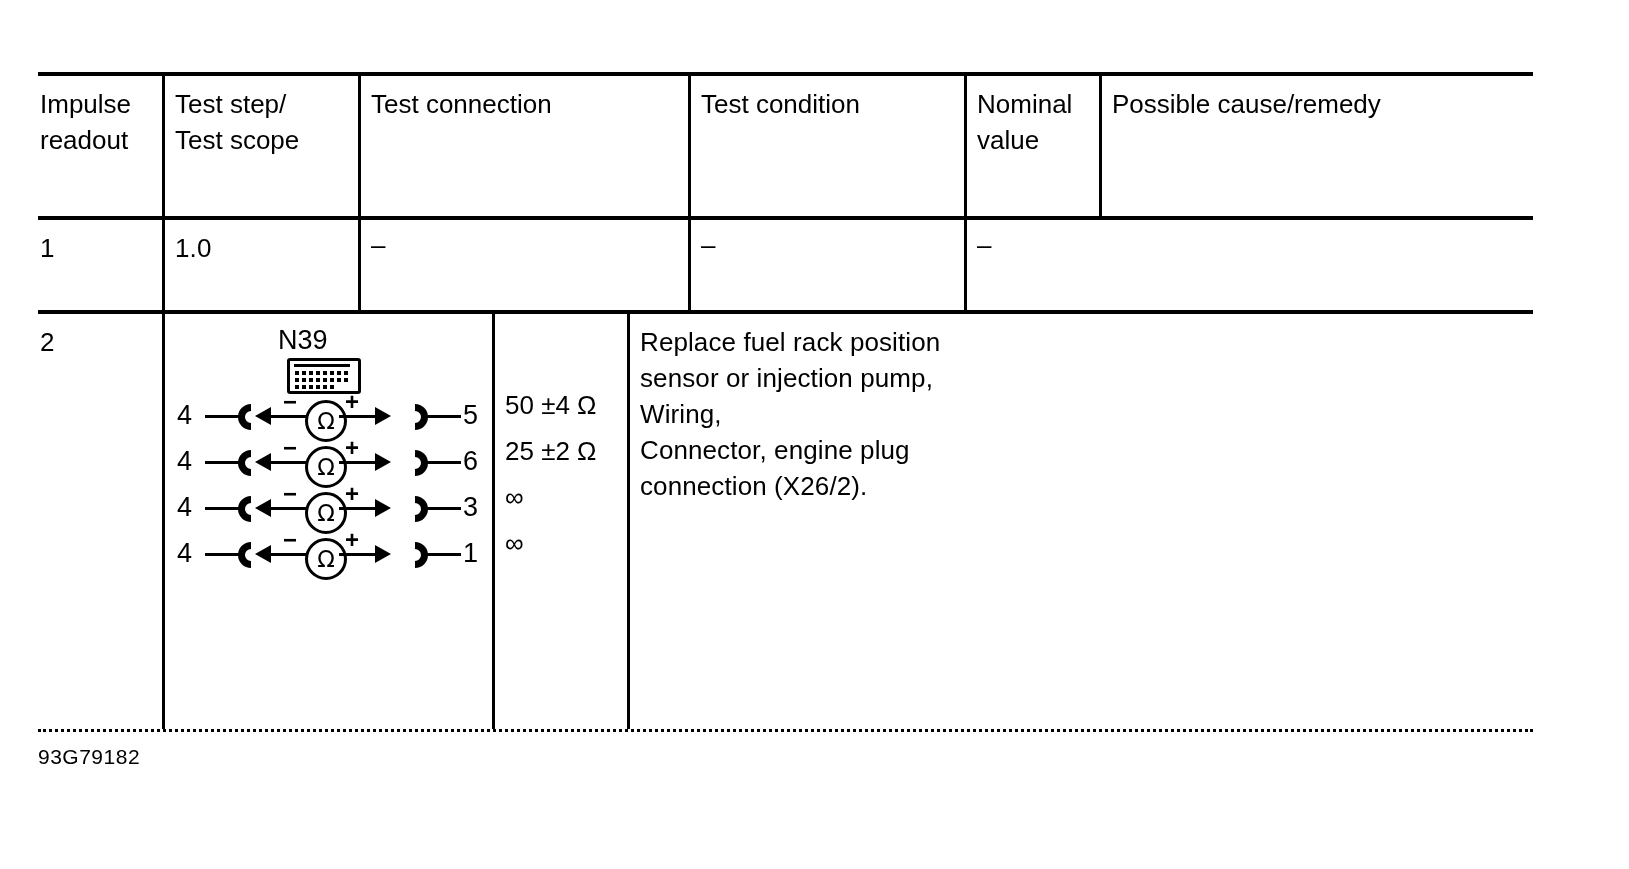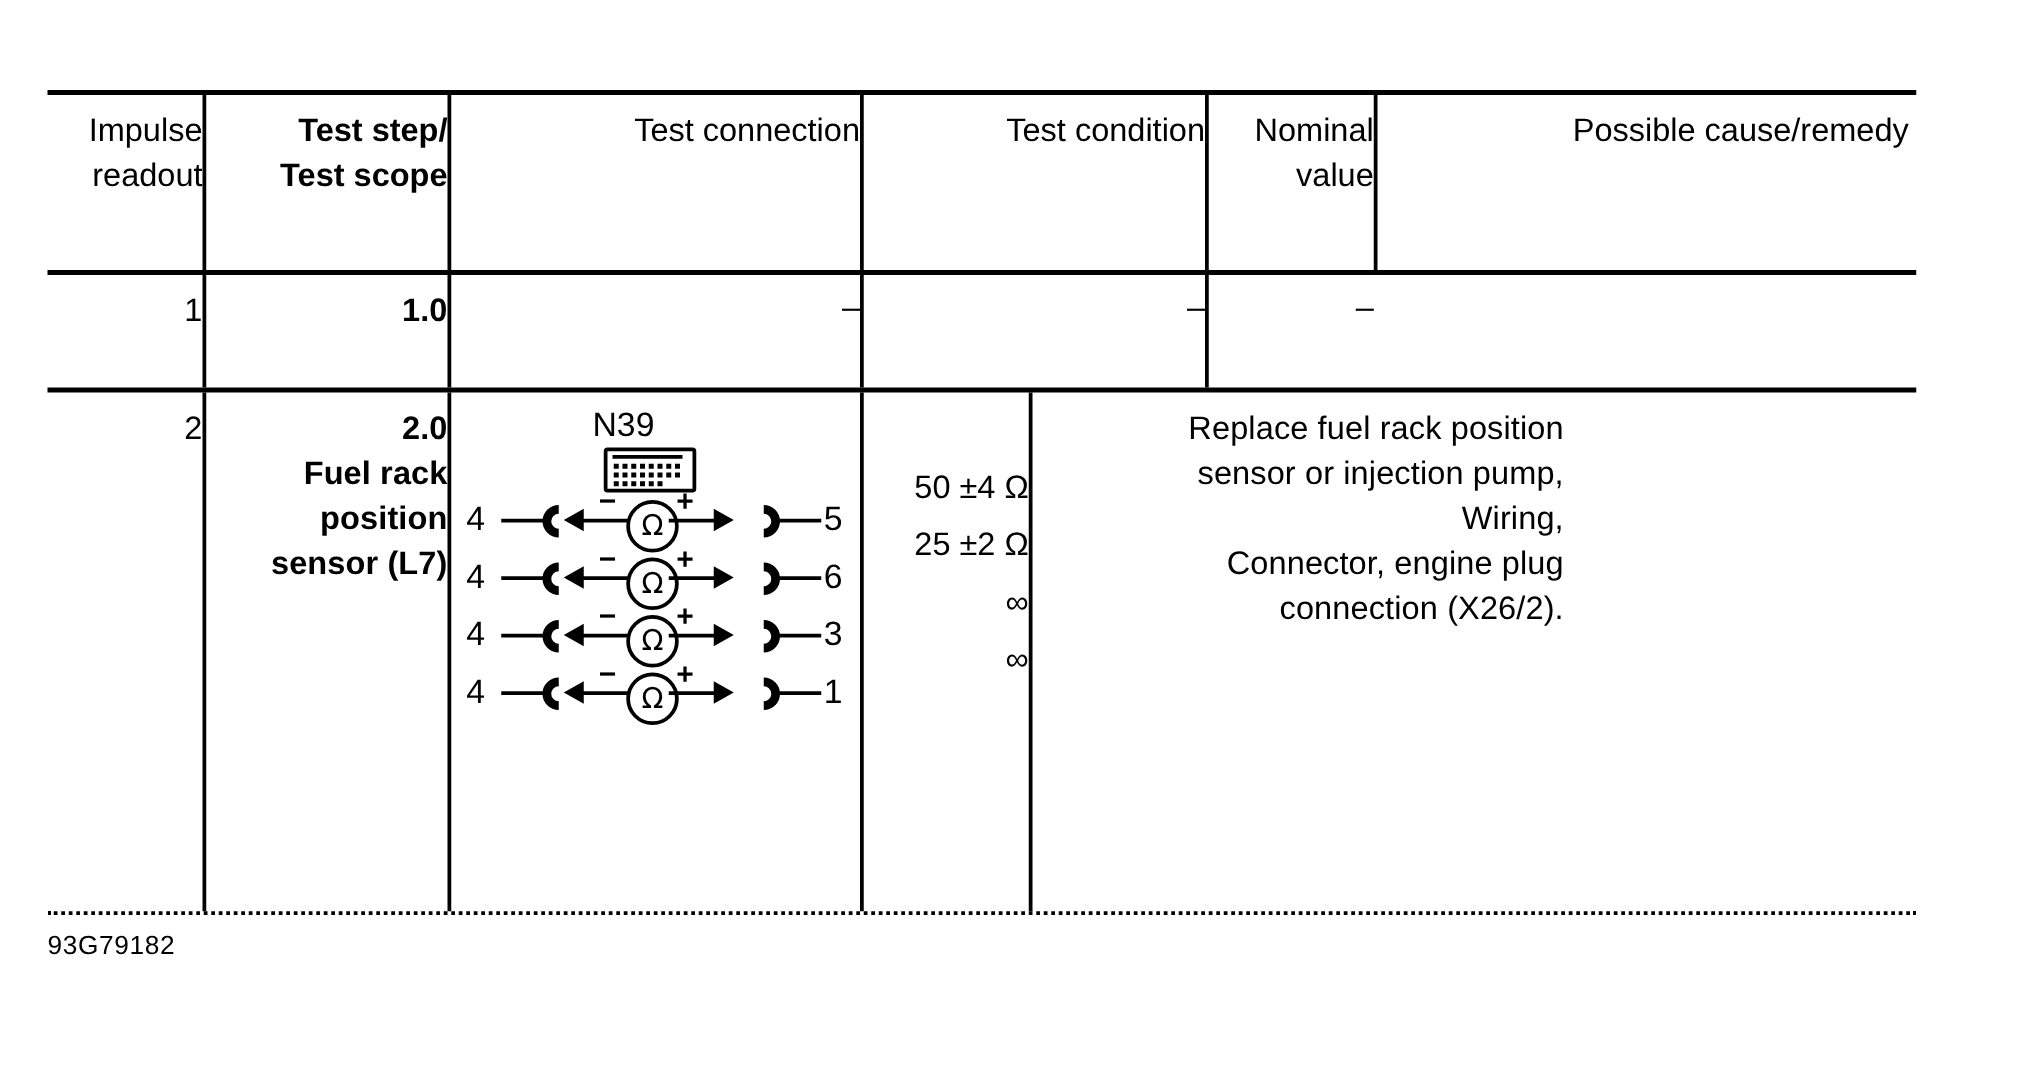--- a/index.html
+++ b/index.html
@@ -5,26 +5,26 @@
   html,body{margin:0;padding:0;background:#ffffff;}
   body{width:1629px;height:869px;font-family:"Liberation Sans",sans-serif;color:#000;overflow:hidden;}
   .sheet{position:relative;width:1629px;height:869px;background:#fff;}
 
   .table{position:absolute;left:38px;top:72px;width:1495px;}
 
   .rule-top{height:4px;background:#000;width:1495px;}
   .rule-mid{height:4px;background:#000;width:1495px;}
   .rule-dotted{height:0;border-top:3px dotted #000;width:1495px;}
 
-  .row{display:flex;width:1495px;box-sizing:border-box;text-align:right;}
+  .row{display:flex;width:1495px;box-sizing:border-box;}
   .cell{box-sizing:border-box;border-left:3px solid #000;padding:10px 0 0 10px;position:relative;}
   .cell.first{border-left:none;padding-left:2px;}
 
   .c1{width:124px;}
-  .c2{width:196px;font-weight:bold;}
+  .c2{width:196px;}
   .c3{width:330px;}
   .c4{width:276px;}
   .c5{width:135px;}
   .c6{width:428px;}
 
   .hdr .cell{height:140px;}
   .r1 .cell{height:90px;}
   .r2 .cell{height:415px;}
 
   .txt{font-size:26px;line-height:36px;letter-spacing:0.1px;white-space:pre-line;}
@@ -115,26 +115,20 @@
       </div>
     </div>
 
     <div class="rule-mid"></div>
 
     <div class="row r2">
       <div class="cell first c1">
         <div class="txt">2</div>
       </div>
 
-      <div class="cell c2">
-        <div class="txt">2.0
-Fuel rack
-position
-sensor (L7)</div>
-      </div>
 
       <div class="cell c3">
         <div class="diagram">
           <div class="n39-label">N39</div>
           <div class="n39-box">
             <div class="n39-bar"></div>
             <div class="pinrow" style="top:10px">
               <i class="pin"></i>
                 <i class="pin"></i>
                 <i class="pin"></i>
@@ -249,21 +243,21 @@
                 <path d="M2 2 A13 13 0 0 1 2 28 L2 21 A6 6 0 0 0 2 9 Z" fill="#000"></path>
               </svg>
             <div class="wire-r"></div>
             <div class="pin-right">1</div>
           </div>
         </div>
       </div>
 
 
       <div class="cell c5">
-        <div style="margin-top:42px">
+        <div style="margin-top:58px">
           <div class="nom-line">50  ±4 Ω</div>
           <div class="nom-line">25  ±2 Ω</div>
           <div class="nom-line">∞</div>
           <div class="nom-line">∞</div>
         </div>
       </div>
 
       <div class="cell c6">
         <div class="txt">Replace fuel rack position
 sensor or injection pump,

